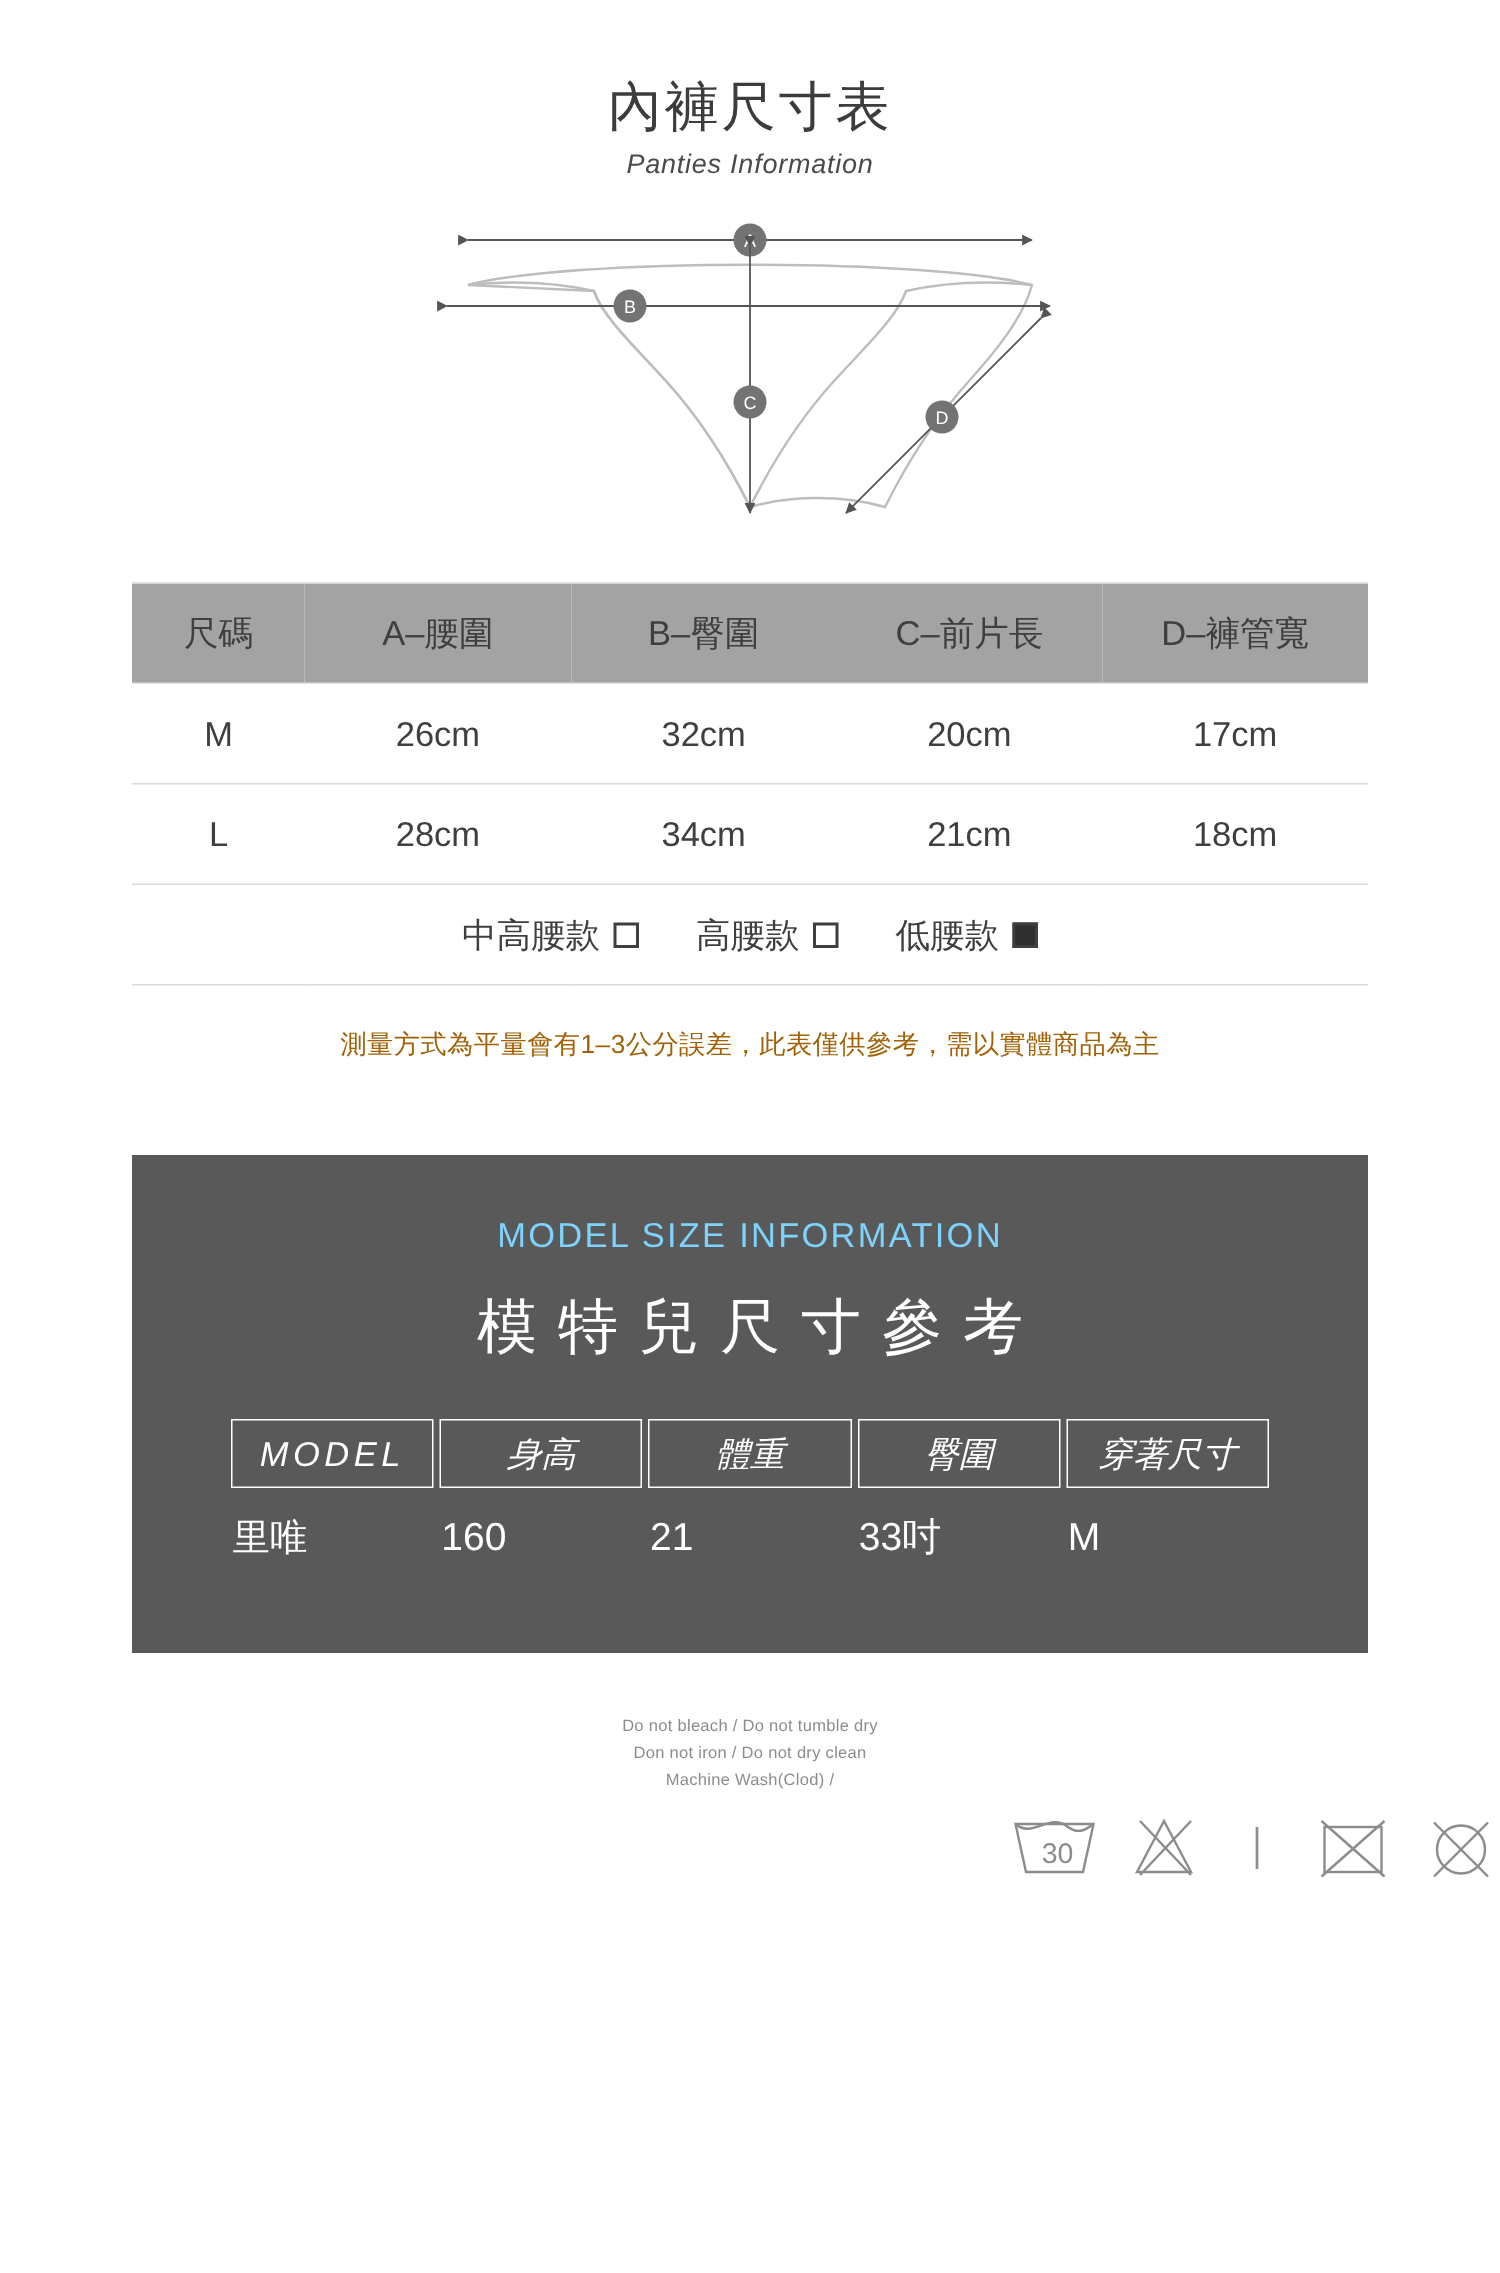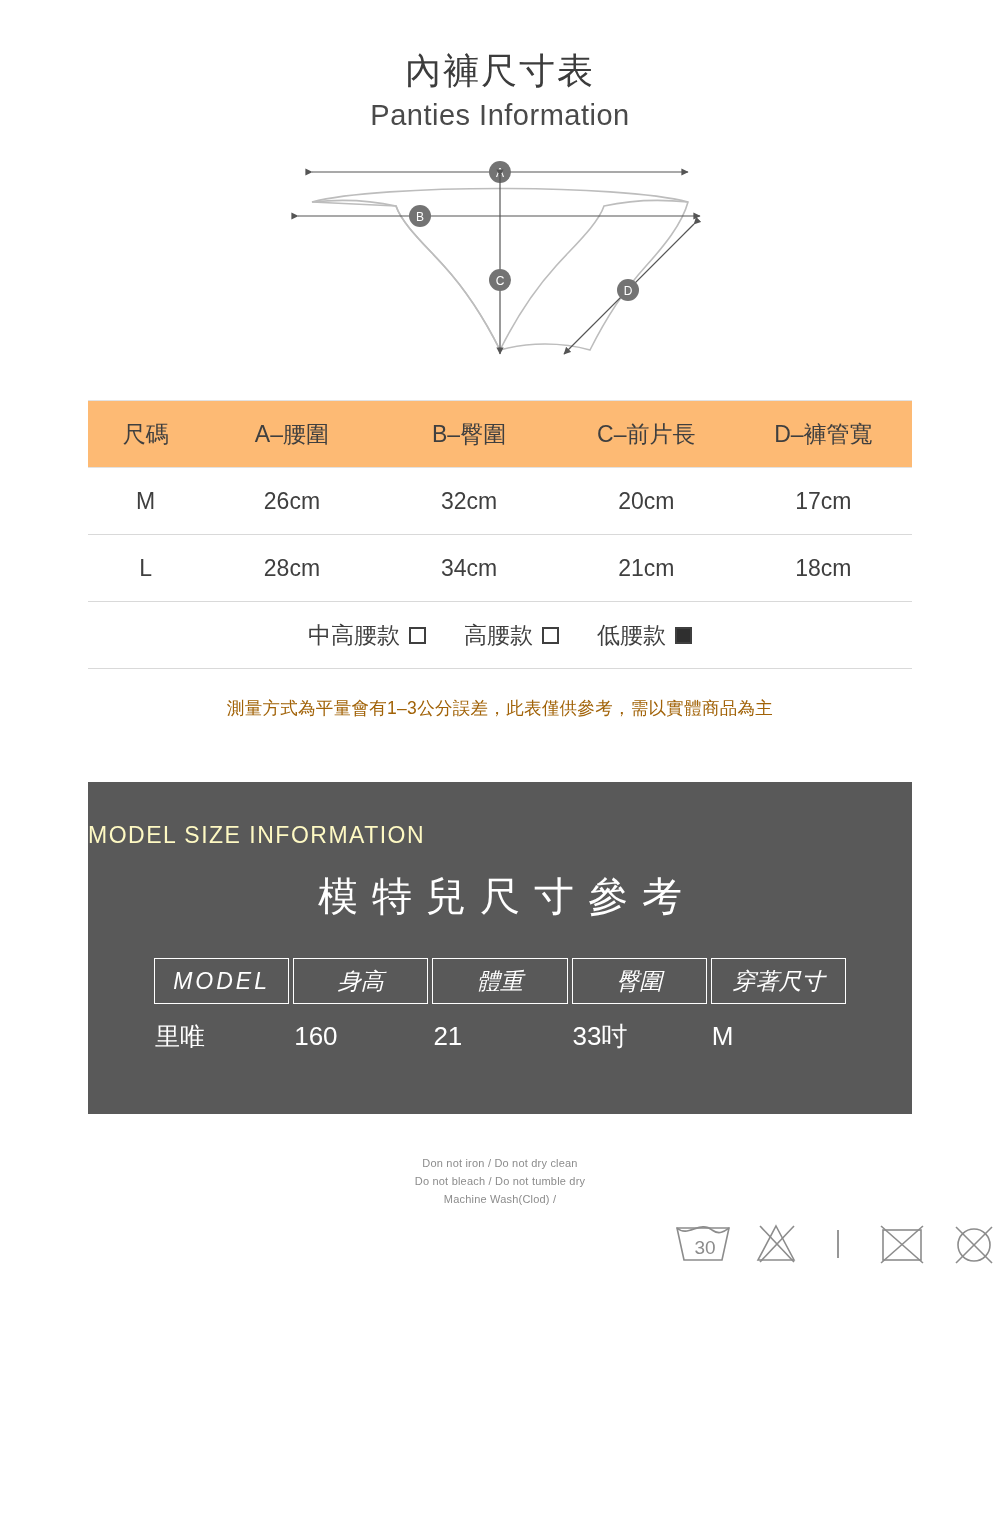--- a/index.html
+++ b/index.html
@@ -22,25 +22,26 @@
     padding-top: 48px;
   }
   .header .title-cn {
     font-size: 36px;
     letter-spacing: 2px;
     color: #3c3c3c;
     line-height: 1.25;
     font-weight: 400;
   }
   .header .title-en {
-    font-size: 29px;
+    font-size: 18px;
     letter-spacing: 0.5px;
     color: #4a4a4a;
     margin-top: 6px;
     font-weight: 400;
+    font-style: italic;
   }
 
   
   .diagram-wrap {
     width: 1000px;
     height: 230px;
     margin-top: 22px;
     position: relative;
   }
   .diagram-wrap svg {
@@ -57,21 +58,21 @@
   }
   .size-table th,
   .size-table td {
     border-top: 1px solid #d9d9d9;
     border-bottom: 1px solid #d9d9d9;
     text-align: center;
     font-weight: 400;
     color: #3f3f3f;
   }
   .size-table thead th {
-    background: #fdba74;
+    background: #a3a3a3;
     font-size: 23px;
     height: 64px;
     border-top: 1px solid #e2e2e2;
     border-bottom: 1px solid #e2e2e2;
   }
   .size-table tbody td {
     font-size: 23px;
     height: 64px;
     background: #ffffff;
   }
@@ -115,22 +116,22 @@
 
   
   .model-block {
     width: 824px;
     margin: 62px auto 0 auto;
     background: #595959;
     padding: 28px 0 46px 0;
     box-sizing: border-box;
   }
   .model-en {
-    text-align: left;
-    color: #fef9c3;
+    text-align: center;
+    color: #7dd3fc;
     font-size: 23px;
     letter-spacing: 1.5px;
     margin-top: 12px;
   }
   .model-cn {
     text-align: center;
     color: #ffffff;
     font-size: 40px;
     letter-spacing: 14px;
     margin-top: 20px;
@@ -313,22 +314,22 @@
         <td>160</td>
         <td>21</td>
         <td>33吋</td>
         <td>M</td>
       </tr>
     </tbody>
   </table>
 </div>
 
 <div class="care">
+  <div class="care-text">Do not bleach / Do not tumble dry</div>
   <div class="care-text">Don not  iron / Do not dry clean</div>
-  <div class="care-text">Do not bleach / Do not tumble dry</div>
   <div class="care-text">Machine Wash(Clod) /</div>
 
   <div class="care-icons">
 
     <svg width="58" height="48" viewBox="0 0 58 48">
       <path d="M3,10 L55,10 L48,42 L10,42 Z" fill="none" stroke="#8c8c8c" stroke-width="1.6"></path>
       <path d="M3,10 C14,20 26,2 38,12 C46,18 52,12 55,10" fill="none" stroke="#8c8c8c" stroke-width="1.6"></path>
       <text x="31" y="36" text-anchor="middle" font-size="19" fill="#8c8c8c" font-family="Liberation Sans, sans-serif">30</text>
     </svg>
 

